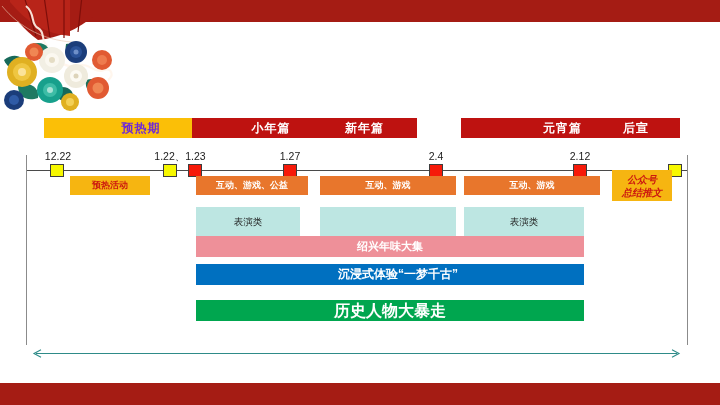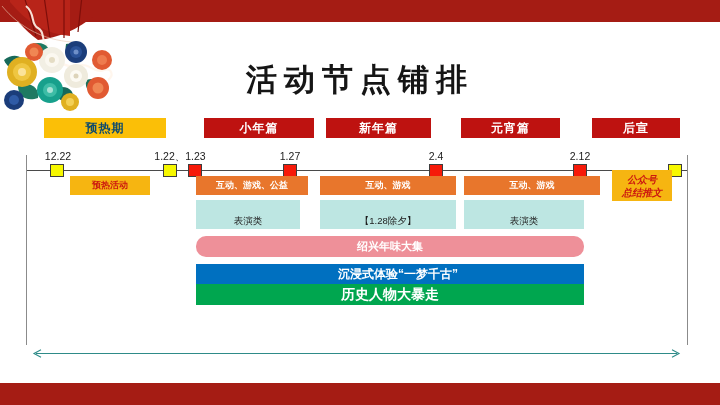--- a/index.html
+++ b/index.html
@@ -65,21 +65,21 @@
     position: absolute;
     top: 118px;
     height: 20px;
     line-height: 20px;
     text-align: center;
     font-size: 12px;
     font-weight: bold;
     letter-spacing: 1px;
     white-space: nowrap;
   }
-  .phase.yellow { background: #FBBF07; color: #0c4a6e; }
+  .phase.yellow { background: #FBBF07; color: #6d28d9; padding-left: 36px; }
   .phase.red    { background: #BE1210; color: #ffffff; }
 
   
   .axis-line {
     position: absolute;
     left: 26px; top: 170px;
     width: 661px; height: 1px;
     background: #4a4a4a;
   }
   .vrule {
@@ -144,25 +144,25 @@
   .bar.green {
     background: #00A64F;
     color: #ffffff;
   }
 
   .row1 { top: 176px; height: 19px; line-height: 19px; font-size: 9px; }
   .row1.tall { top: 170px; height: 31px; line-height: 13px; font-size: 10px;
                display: flex; align-items: center; justify-content: center; }
   .row1.tall span { display: block; width: 100%; }
 
-  .row2 { top: 200px; height: 29px; font-size: 9.5px; line-height: 13.5px;
-          padding-top: 14px; }
-  .row3 { top: 236px; height: 21px; line-height: 21px; font-size: 11px; border-radius: 10px; }
+  .row2 { top: 207px; height: 29px; font-size: 9.5px; line-height: 13.5px;
+          padding-top: 8px; }
+  .row3 { top: 236px; height: 21px; line-height: 21px; font-size: 11px; }
   .row4 { top: 264px; height: 21px; line-height: 21px; font-size: 12px; }
-  .row5 { top: 284px; height: 21px; line-height: 21px; font-size: 14px; }
+  .row5 { top: 300px; height: 21px; line-height: 21px; font-size: 16px; }
 
   
   .span-arrow {
     position: absolute;
     left: 30px; top: 344px;
     width: 653px; height: 9px;
   }
 </style>
 </head>
 <body>
@@ -231,27 +231,26 @@
         <circle cx="34" cy="52" r="9" fill="#E15A32"></circle>
         <circle cx="34" cy="52" r="4.5" fill="#F08653"></circle>
       </g>
       <g>
         <circle cx="70" cy="102" r="9" fill="#E0B021"></circle>
         <circle cx="70" cy="102" r="4" fill="#F3D057"></circle>
       </g>
     </svg>
   </div>
 
-  <div class="title">活动节点铺排</div>
 
   <div id="phase-bars">
       <div class="phase yellow" style="left: 44px; width: 122px;">预热期</div>
-      <div class="phase red" style="left: 204px; width: 110px;">小年篇</div>
-      <div class="phase red" style="left: 326px; width: 105px;">新年篇</div>
-      <div class="phase red" style="left: 461px; width: 99px;">元宵篇</div>
+      <div class="phase red" style="left: 192px; width: 110px; padding-left: 24px;">小年篇</div>
+      <div class="phase red" style="left: 312px; width: 105px;">新年篇</div>
+      <div class="phase red" style="left: 461px; width: 115px; padding-left: 44px;">元宵篇</div>
       <div class="phase red" style="left: 592px; width: 88px;">后宣</div>
     </div>
 
   <div class="axis-line"></div>
   <div class="vrule left"></div>
   <div class="vrule right"></div>
   <div id="timeline-markers">
       <div class="marker yellow" style="left: 50px;"></div>
       <div class="datelabel" style="left: 34px; width: 48px;">12.22</div>
       <div class="marker yellow" style="left: 163px;"></div>
@@ -276,21 +275,20 @@
           <div>公众号</div>
           <div>总结推文</div>
         </span>
       </div>
     </div>
   <div id="activity-row2">
       <div class="bar cyan row2" style="left: 196px; width: 104px;">
         <div>表演类</div>
       </div>
       <div class="bar cyan row2" style="left: 320px; width: 136px;">
-        <div>【1.28除夕】</div>
       </div>
       <div class="bar cyan row2" style="left: 464px; width: 120px;">
         <div>表演类</div>
       </div>
     </div>
   <div id="activity-row3">
       <div class="bar pink row3" style="left: 196px; width: 388px;">绍兴年味大集</div>
     </div>
   <div id="activity-row4">
       <div class="bar blue row4" style="left: 196px; width: 388px; padding-left: 16px;">沉浸式体验“一梦千古”</div>

